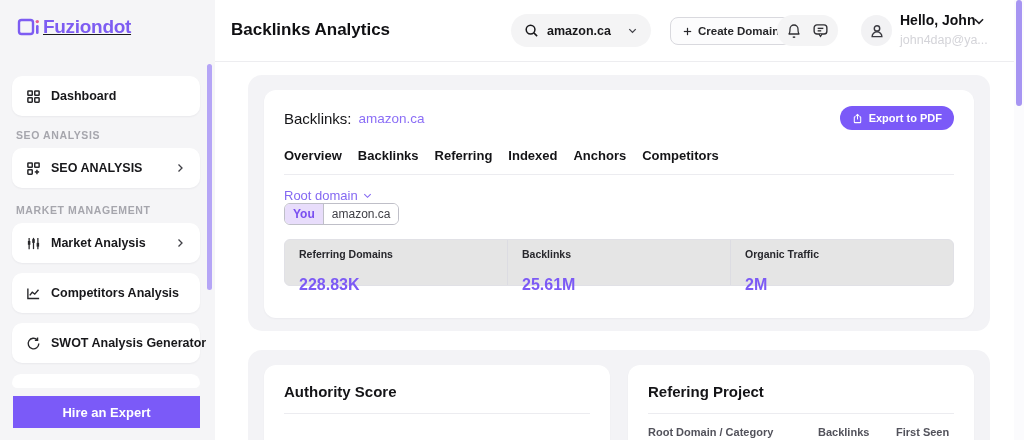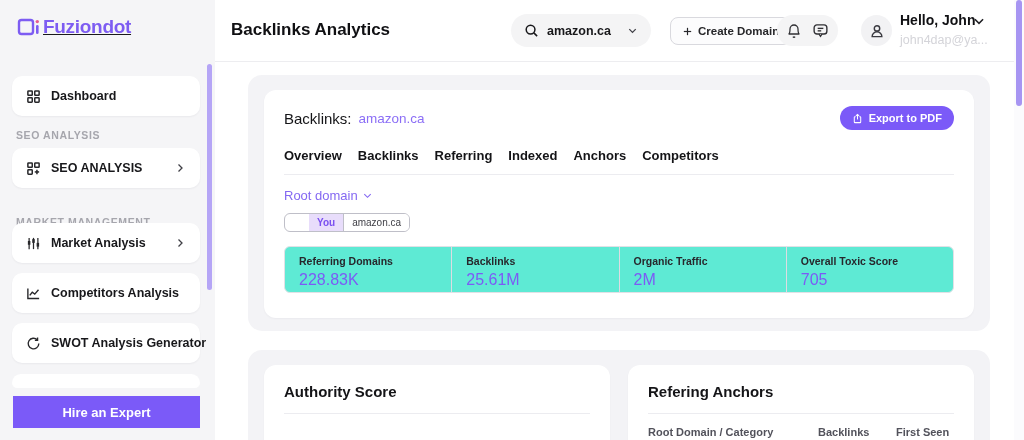--- a/index.html
+++ b/index.html
@@ -49,28 +49,28 @@
                 padding:16px 20px; box-shadow:0 1px 2px rgba(20,20,40,.04); }
   .bk-title-row { display:flex; align-items:center; }
   .bk-title { font-size:15px; font-weight:400; color:#141417; }
   .bk-domain { font-size:13.5px; color:#8b6ef6; margin-left:7px; cursor:pointer; }
   .export-btn { margin-left:auto; height:24px; padding:0 12px; border-radius:12px; background:#7b5af8; color:#fff;
                 font-size:11px; font-weight:600; display:flex; align-items:center; gap:6px; border:none; font-family:inherit; cursor:pointer; }
   .tabs { display:flex; gap:16px; margin-top:18px; border-bottom:1px solid #ececf0; padding-bottom:11px; }
   .tab { font-size:13px; font-weight:700; color:#141417; cursor:pointer; white-space:nowrap; }
   .root-domain { margin-top:13px; display:flex; align-items:center; gap:4px; width:fit-content;
                  color:#8468f2; font-size:13px; cursor:pointer; }
-  .chip { margin-top:10px; display:inline-flex; border:1px solid #bfbfc8; border-radius:6px; overflow:hidden; font-size:10px;padding-left:24px; }
+  .chip { display:inline-flex; border:1px solid #bfbfc8; border-radius:6px; overflow:hidden; font-size:12px; }
   .chip-you { background:#e8ddfb; color:#7a4ff0; padding:3px 8px; font-weight:600; border-right:1px solid #bfbfc8; }
   .chip-domain { background:#fff; color:#3f3f46; padding:3px 8px; }
-  .stats { margin-top:14px; display:flex; background:#5eead4; border:1px solid #e1e1e6; border-radius:6px; height:47px; }
+  .stats { margin-top:14px; display:flex; background:#e5e5e5; border:1px solid #e1e1e6; border-radius:6px; height:47px; }
   .stat { flex:1; padding:8px 0 0 14px; }
   .stat + .stat { border-left:1px solid #dcdce2; }
   .stat-label { font-size:10.5px; font-weight:700; color:#27272c; }
-  .stat-value { font-size:16px; font-weight:400; color:#7c5af5; margin-top:4px; }
+  .stat-value { font-size:16px; font-weight:700; color:#7c5af5; margin-top:16px; }
 
   .bottom-card { position:absolute; top:15px; width:346px; height:150px; background:#fff; border-radius:12px;
                  padding:18px 20px 0; box-shadow:0 1px 2px rgba(20,20,40,.04); }
   .bottom-left { left:16px; }
   .bottom-right { left:380px; }
   .bottom-title { font-size:15px; font-weight:700; color:#141417; }
   .bottom-divider { margin-top:13px; border-bottom:1px solid #ececf0; }
   .table-head { display:flex; margin-top:12px; font-size:11px; font-weight:600; color:#52525b;justify-content:space-between; }
   .col-domain { flex:1; } .col-backlinks { width:78px; } .col-seen { width:58px; }
 
@@ -118,21 +118,21 @@
       </svg>
     </span>
     <span class="nav-label">SEO ANALYSIS</span>
     <span class="nav-chevron">
       <svg width="12" height="12" viewBox="0 0 24 24" fill="none" stroke="currentColor" stroke-width="2.6">
           <polyline points="9 5 16 12 9 19"></polyline>
         </svg>
     </span>
   </div>
 
-  <div class="section-label" style="top:216px;">MARKET MANAGEMENT</div>
+  <div class="section-label" style="top:204px;">MARKET MANAGEMENT</div>
 
   <div class="nav-card" style="top:223px;">
     <span class="nav-icon">
       <svg width="15" height="15" viewBox="0 0 24 24" fill="none" stroke="currentColor" stroke-width="2">
         <line x1="5" y1="3" x2="5" y2="21"></line>
           <rect x="3" y="8" width="4" height="6" fill="currentColor" stroke="none"></rect>
         <line x1="12" y1="3" x2="12" y2="21"></line>
           <rect x="10" y="5" width="4" height="6" fill="currentColor" stroke="none"></rect>
         <line x1="19" y1="3" x2="19" y2="21"></line>
           <rect x="17" y="11" width="4" height="6" fill="currentColor" stroke="none"></rect>
@@ -281,36 +281,32 @@
           <div class="stat-value">228.83K</div>
         </div>
         <div class="stat">
           <div class="stat-label">Backlinks</div>
           <div class="stat-value">25.61M</div>
         </div>
         <div class="stat">
           <div class="stat-label">Organic Traffic</div>
           <div class="stat-value">2M</div>
         </div>
-        <div class="stat">
-          <div class="stat-label">Overall Toxic Score</div>
-          <div class="stat-value">705</div>
-        </div>
       </div>
 
     </div>
   </div>
 
   <div class="outer-card outer-2">
     <div class="bottom-card bottom-left">
       <div class="bottom-title">Authority Score</div>
       <div class="bottom-divider"></div>
     </div>
     <div class="bottom-card bottom-right">
-      <div class="bottom-title">Refering Anchors</div>
+      <div class="bottom-title">Refering Project</div>
       <div class="bottom-divider"></div>
       <div class="table-head">
         <span class="col-domain">Root Domain / Category</span>
         <span class="col-backlinks">Backlinks</span>
         <span class="col-seen">First Seen</span>
       </div>
     </div>
   </div>
 
 </div>

